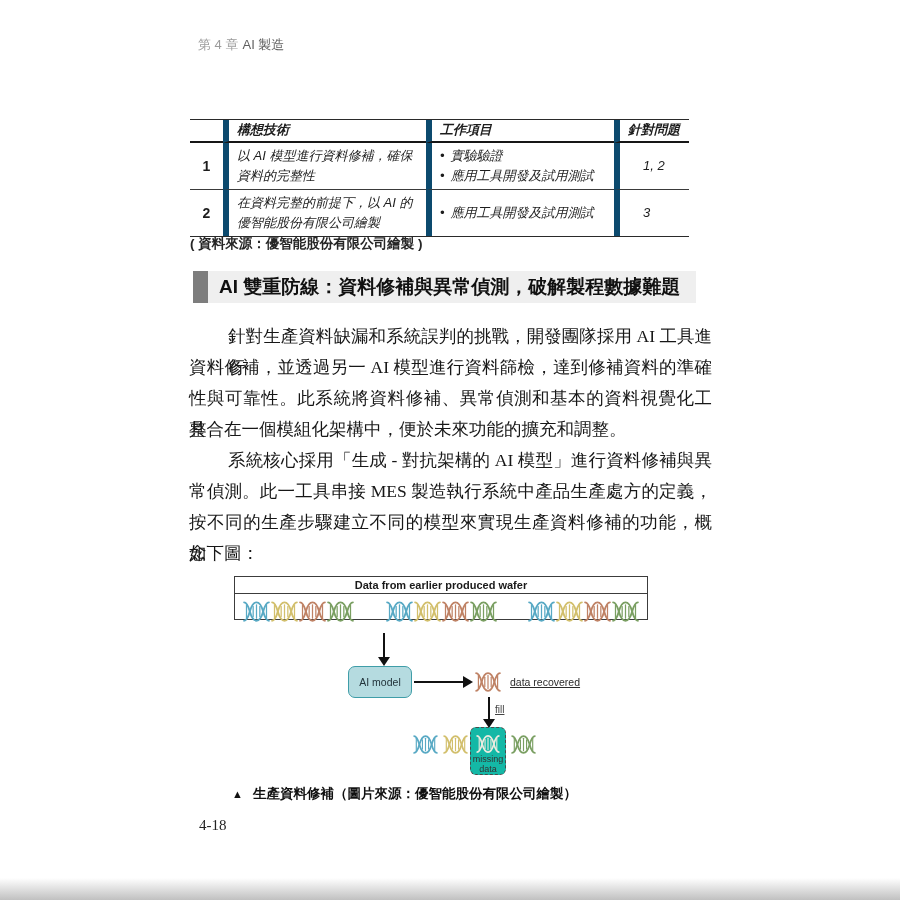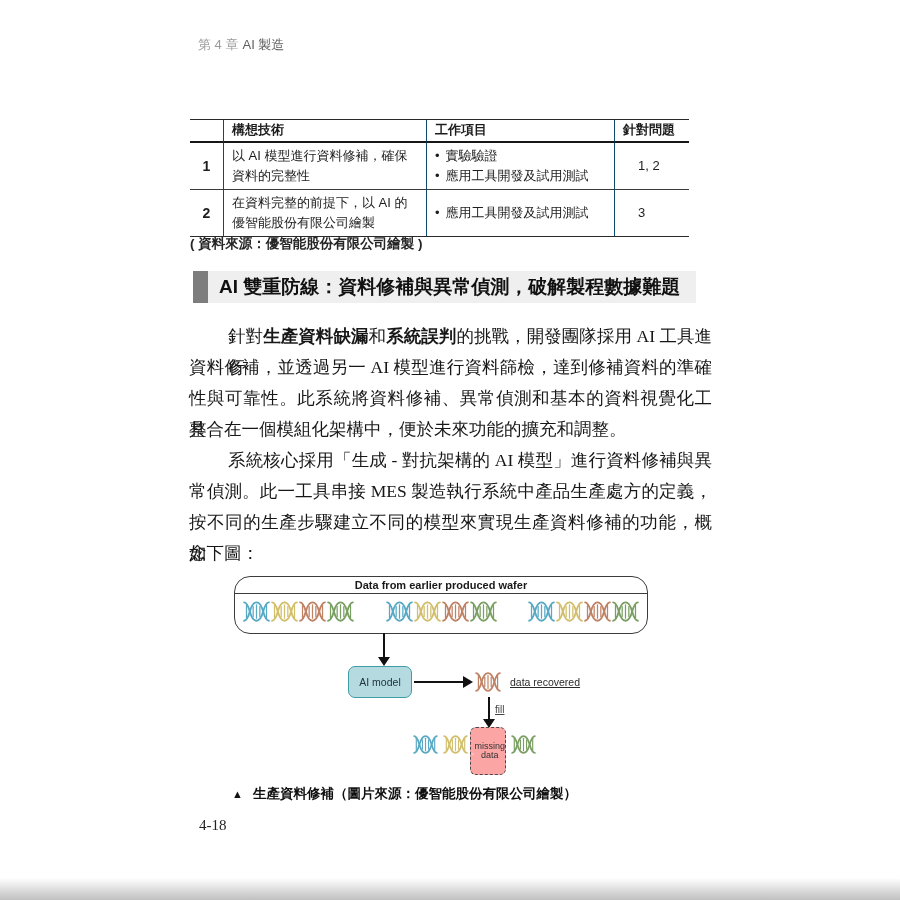--- a/index.html
+++ b/index.html
@@ -11,21 +11,21 @@
   .runhead { left:198px; top:36px; display:flex; gap:4px; font-family:"Liberation Sans","DejaVu Sans",sans-serif; font-size:13px; }
   .runhead .chap { color:#9c9c9c; }
   .runhead .ttl  { color:#5f5f5f; font-weight:500; }
 
   
   .tbl { left:190px; top:119px; width:499px; display:grid;
          grid-template-columns:33px 203px 188px 75px;
          font-family:"Liberation Sans","DejaVu Sans",sans-serif; font-size:13px; color:#1d1d1d;
          border-top:1.2px solid #2a2a2a; border-bottom:1.6px solid #2a2a2a; }
   .tbl .cell { padding:3px 3px 4px 8px; }
-  .tbl .vline { border-left:1px solid #0c4a6e; }
+  .tbl .vline { border-left:6px solid #0c4a6e;font-style:italic; }
   .tbl .hrow { border-bottom:2.6px solid #171717; font-weight:bold; padding-top:1px; padding-bottom:2px; }
   .tbl .r1 { border-bottom:1px solid #3a3a3a; }
   .tbl .numcell { display:flex; align-items:center; justify-content:center; font-weight:bold; font-size:14px; padding:0; }
   .tbl .techline { line-height:19.5px; }
   .tbl .itemwrap { display:flex; flex-direction:column; justify-content:center; height:100%; }
   .tbl .item { line-height:19.5px; display:flex; }
   .tbl .item .bu { margin-right:6px; }
   .tbl .probcell { display:flex; align-items:center; padding-left:23px; }
   .src-note { left:190px; top:235px; font-family:"Liberation Sans","DejaVu Sans",sans-serif; font-size:13.5px; font-weight:600; color:#262626; }
 
@@ -33,42 +33,42 @@
   .sect { left:193px; top:271px; display:flex; align-items:stretch; height:32px; }
   .sect .block { width:15px; background:#7d7d7d; }
   .sect .strip { background:#efefef; display:flex; align-items:center; padding:0 16px 0 11px;
                  font-family:"Liberation Sans","DejaVu Sans",sans-serif; font-size:19px; font-weight:bold; color:#111; white-space:nowrap; }
 
   
   .bodytext { left:189px; top:321px; width:523px; font-size:17.5px; color:#171717; }
   .bline { height:31px; line-height:31px; white-space:nowrap; }
   .bline.just { text-align:justify; text-align-last:justify; white-space:normal; }
   .bline.ind { padding-left:39px; }
-  .bline .bold { font-weight:bold; }
+  .bline .bold { font-weight:normal; }
 
   
   .dna { display:block; }
-  .bigbox { left:234px; top:576px; width:414px; height:58px; border:1.4px solid #3c3c3c; border-radius:16px; background:#fff; }
+  .bigbox { left:234px; top:576px; width:414px; height:44px; border:1.4px solid #3c3c3c; border-radius:0; background:#fff; }
   .bigbox .btitle { text-align:center; font-family:"Liberation Sans","DejaVu Sans",sans-serif; font-size:11px; font-weight:bold; color:#191919;
                     height:17px; line-height:16px; border-bottom:1.3px solid #3c3c3c; }
   .bigbox .dnarow { display:flex; justify-content:space-between; padding:5px 8px 0 8px; }
   .dnagroup { display:flex; gap:1px; }
   .c-blue  { color:var(--dna-blue); }
   .c-yellow{ color:var(--dna-yellow); }
   .c-brown { color:var(--dna-brown); }
   .c-green { color:var(--dna-green); }
   .c-ghost { color:var(--dna-ghost); }
   .aibox { left:348px; top:666px; width:64px; height:32px; border:1.6px solid var(--ai-border); background:var(--ai-fill);
            border-radius:7px; display:flex; align-items:center; justify-content:center;
            font-family:"Liberation Sans","DejaVu Sans",sans-serif; font-size:10.5px; color:#22333a; }
   .lab { font-family:"Liberation Sans","DejaVu Sans",sans-serif; color:#2b2b2b;text-decoration:underline; }
   .lab-recovered { left:510px; top:676px; font-size:10.5px; }
   .lab-fill { left:495px; top:704px; font-size:10px; color:#444; }
-  .dashedbox { left:470px; top:727px; width:36px; height:48px; border:1.5px dashed #4a4a4a; border-radius:6px; background:#fca5a5;
-               display:flex; flex-direction:row; align-items:center;justify-content:center; }
+  .dashedbox { left:470px; top:727px; width:36px; height:48px; border:1.5px dashed #4a4a4a; border-radius:6px; background:#14b8a6;
+               display:flex; flex-direction:column; align-items:center;justify-content:center; }
   .dashedbox .ghost { margin-top:5px; }
   .dashedbox .mdlab { font-family:"Liberation Sans","DejaVu Sans",sans-serif; font-size:9px; line-height:9.5px; color:#333; text-align:center; width:32px; }
   .caption { left:232px; top:785px; display:flex; align-items:center; gap:10px;
              font-family:"Liberation Sans","DejaVu Sans",sans-serif; font-size:13.5px; font-weight:600; color:#111; }
   .caption .tri { font-size:11px; }
   .pagenum { left:199px; top:817px; font-size:15px; color:#222; }
   .bottom-shadow { left:0; bottom:0; width:900px; height:22px;
                    background:linear-gradient(to bottom, rgba(140,140,140,0) 0%, rgba(130,130,130,0.5) 100%); }
 </style>
 </head>

